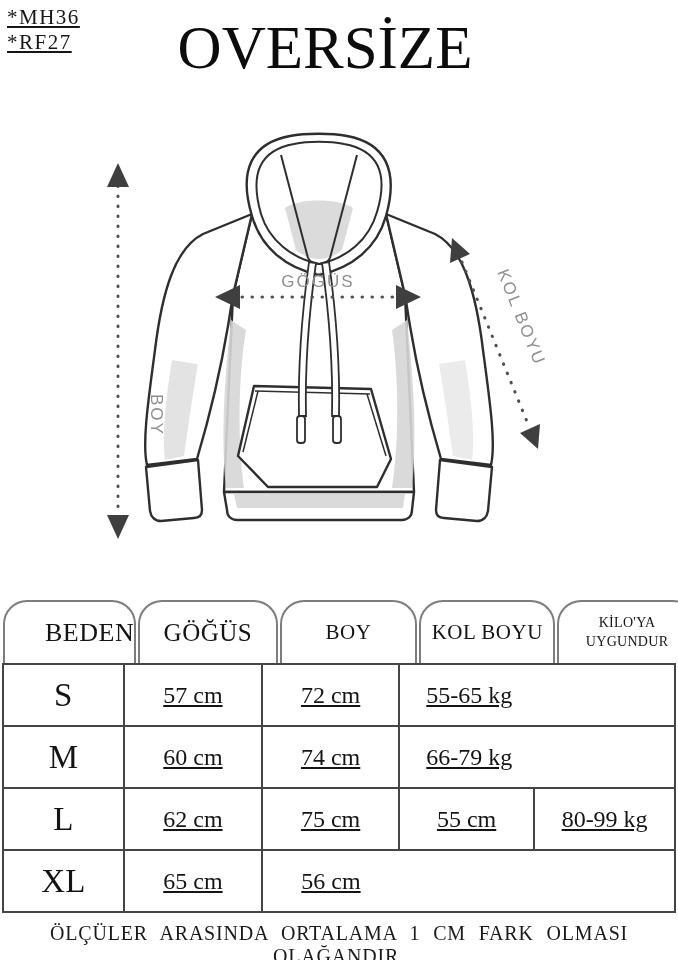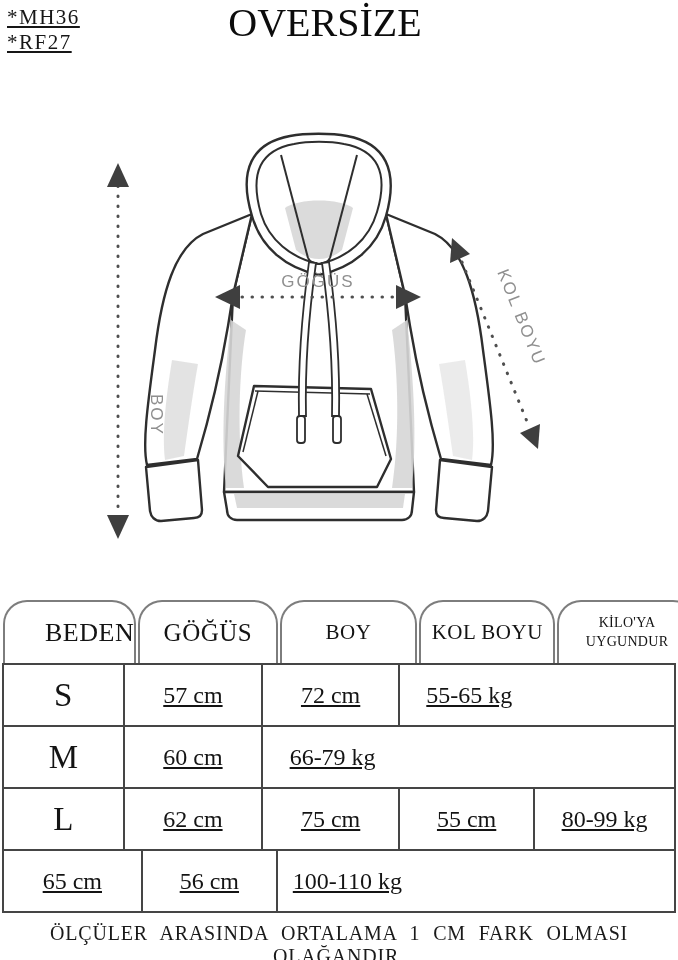--- a/index.html
+++ b/index.html
@@ -7,22 +7,22 @@
     width:678px;height:960px;position:relative;overflow:hidden;
     background:#ffffff;color:#141414;
     font-family:"Liberation Serif", serif;
   }
   
   .codes{
     position:absolute;top:5px;left:7px;
     font-size:21px;letter-spacing:1.5px;line-height:1.18;color:#161616;text-decoration:underline;
   }
   .title{
-    position:absolute;top:2px;left:0;width:650px;text-align:center;
-    font-size:40px;line-height:1.05;color:#0c0c0c;
+    position:absolute;top:16px;left:0;width:650px;text-align:center;
+    font-size:61px;line-height:1.05;color:#0c0c0c;
   }
   
   .diagram{position:absolute;top:85px;left:0;width:678px;height:495px;}
   .diagram svg{display:block;width:678px;height:495px;}
   .diag-label{
     font-family:"Liberation Sans", sans-serif;
     fill:#8f8f8f;font-size:17px;letter-spacing:2px;
   }
   
   .size-table{position:absolute;top:600px;left:2px;width:674px;}
@@ -155,30 +155,31 @@
   <div class="grid">
     <div class="row">
       <div class="cell w1 c-size">S</div>
       <div class="cell w2 c-val">57 cm</div>
       <div class="cell w3 c-val">72 cm</div>
       <div class="cell w5 c-val">55-65 kg</div>
     </div>
     <div class="row">
       <div class="cell w1 c-size">M</div>
       <div class="cell w2 c-val">60 cm</div>
+      <div class="cell w3 c-val">74 cm</div>
       <div class="cell w5 c-val">66-79 kg</div>
     </div>
     <div class="row">
       <div class="cell w1 c-size">L</div>
       <div class="cell w2 c-val">62 cm</div>
       <div class="cell w3 c-val">75 cm</div>
       <div class="cell w4 c-val">55 cm</div>
       <div class="cell w5 c-val">80-99 kg</div>
     </div>
     <div class="row">
+      <div class="cell w1 c-size">XL</div>
       <div class="cell w2 c-val">65 cm</div>
       <div class="cell w4 c-val">56 cm</div>
-      <div class="cell w5 c-val">100-110 kg</div>
     </div>
   </div>
 </div>
 
 <div class="note">ÖLÇÜLER ARASINDA ORTALAMA 1 CM FARK OLMASI OLAĞANDIR.</div>
 
 </body></html>

